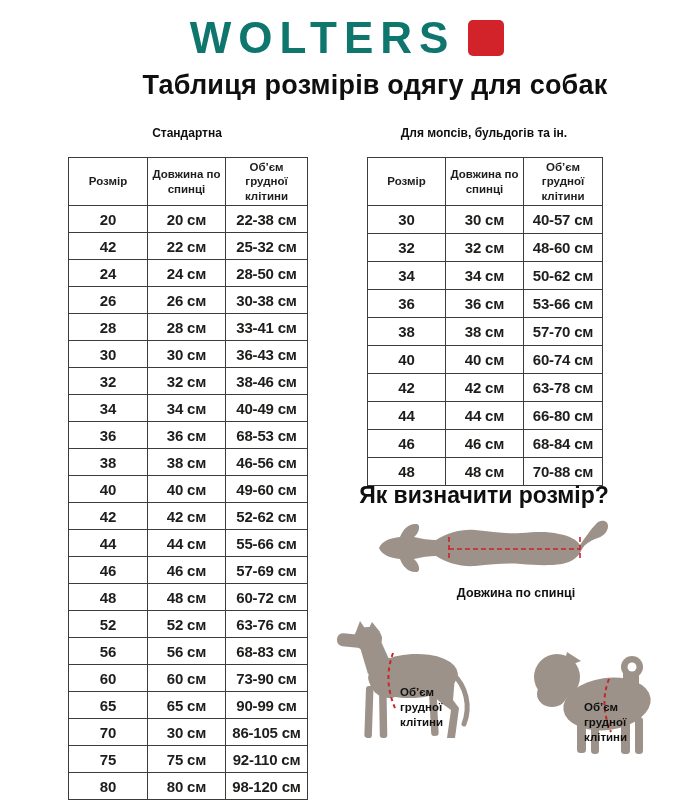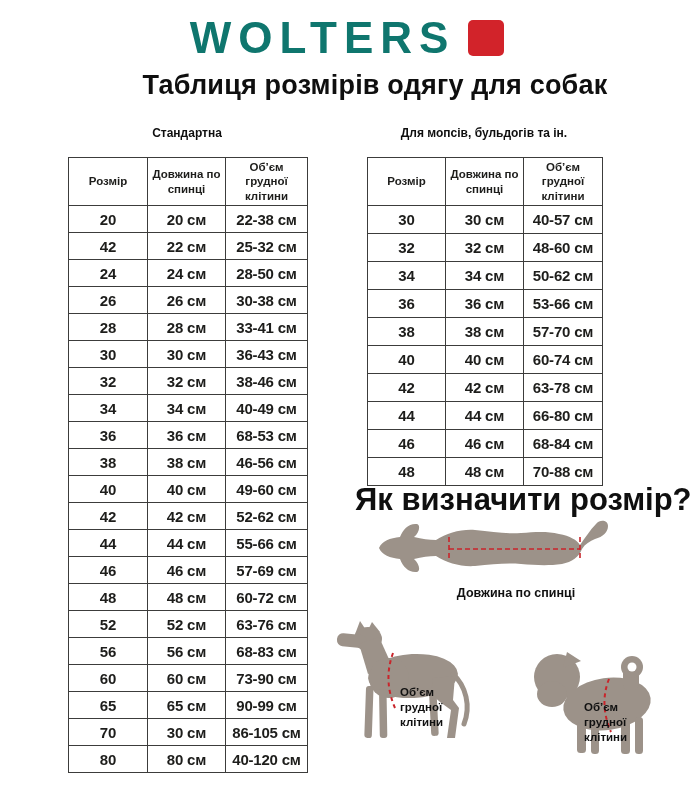--- a/index.html
+++ b/index.html
@@ -22,21 +22,21 @@
   table.size-table{position:absolute;top:157px;border-collapse:collapse;table-layout:fixed;background:#fff;}
   table.std{left:68px;width:239px;}
   table.pug{left:367px;width:235px;}
   .size-table th,.size-table td{border:1.6px solid #3c3c3b;text-align:center;vertical-align:middle;padding:0;}
   .size-table th{font-size:11.5px;font-weight:700;line-height:1.25;height:37px;padding:2px 3px;}
   .size-table td{font-size:15px;font-weight:700;height:26px;letter-spacing:-0.2px;}
   table.pug td{height:27px;}
 
   
   .section-title{position:absolute;top:482px;left:355px;width:258px;text-align:center;
-                 font-size:31px;font-weight:700;white-space:nowrap;color:#0f0f0f;}
+                 font-size:23px;font-weight:700;white-space:nowrap;color:#0f0f0f;}
   .diagram{position:absolute;}
   #topdog-svg{left:377px;top:512px;}
   #dane-svg{left:335px;top:620px;}
   #bulldog-svg{left:527px;top:646px;}
   .measure-label{position:absolute;font-weight:700;color:#111;}
   .back-label{top:586px;left:396px;width:240px;text-align:center;font-size:12.5px;}
   .chest-label-1{top:685px;left:400px;width:66px;font-size:11.5px;line-height:1.3;}
   .chest-label-2{top:700px;left:584px;width:66px;font-size:11.5px;line-height:1.3;}
 </style>
 </head>
@@ -162,23 +162,28 @@
           <td>65</td>
           <td>65 см</td>
           <td>90-99 см</td>
         </tr>
         <tr>
           <td>70</td>
           <td>30 см</td>
           <td>86-105 см</td>
         </tr>
         <tr>
+          <td>75</td>
+          <td>75 см</td>
+          <td>92-110 см</td>
+        </tr>
+        <tr>
           <td>80</td>
           <td>80 см</td>
-          <td>40-120 см</td>
+          <td>98-120 см</td>
         </tr>
       </tbody>
     </table>
 
   <table class="size-table pug">
     <colgroup>
         <col style="width:78px">
         <col style="width:78px">
         <col style="width:79px">
       </colgroup>

